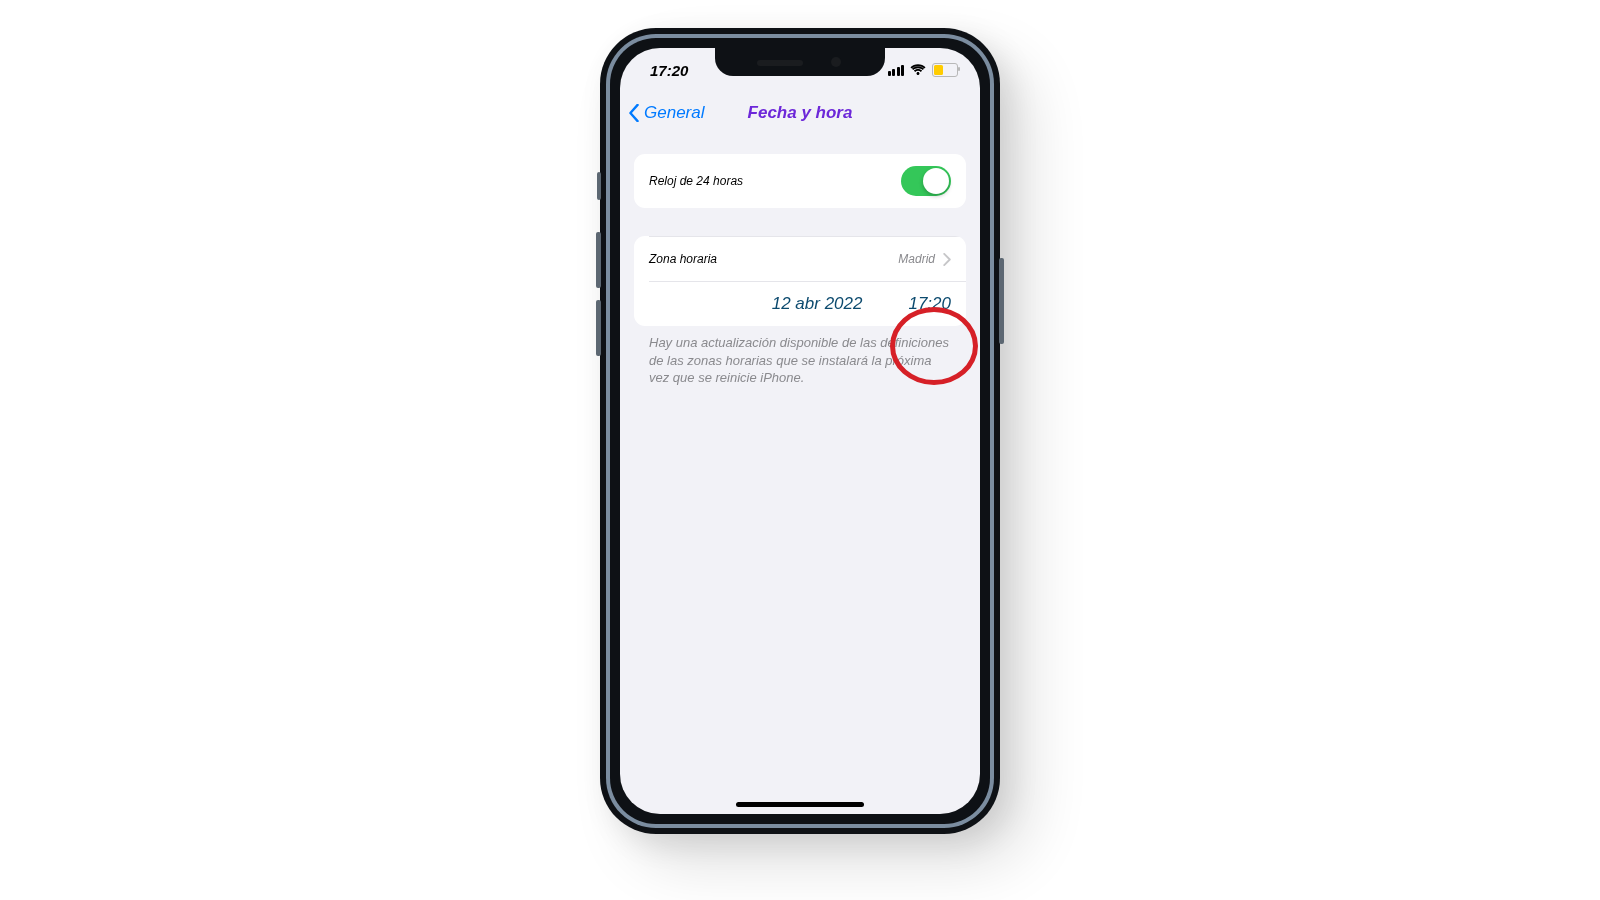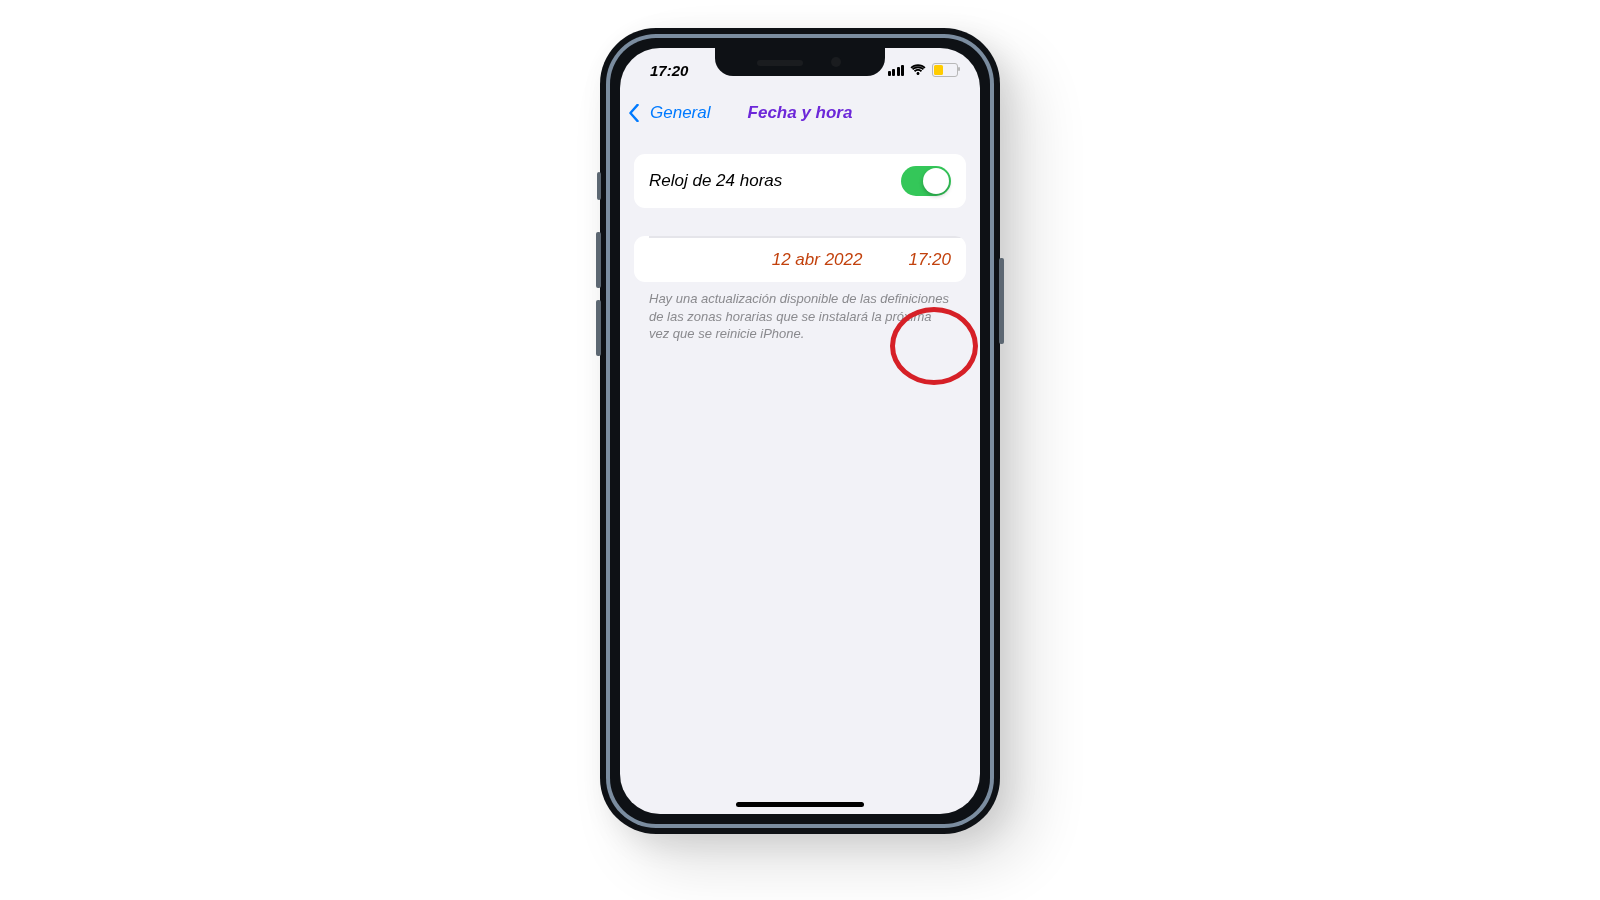--- a/index.html
+++ b/index.html
@@ -22,39 +22,39 @@
   .status-right{display:flex;align-items:center;gap:6px;}
   .sig{display:flex;align-items:flex-end;gap:1.5px;}
   .sig i{display:block;width:3px;background:#000;border-radius:1px;}
   .sig i:nth-child(1){height:5px;} .sig i:nth-child(2){height:7px;} .sig i:nth-child(3){height:9px;} .sig i:nth-child(4){height:11px;}
   .wifi-svg{width:16px;height:12px;display:block;}
   .battery{position:relative;width:24px;height:12px;border:1.5px solid #b8b8b8;border-radius:3px;}
   .battery::after{content:"";position:absolute;right:-3px;top:3px;width:2px;height:4px;border-radius:1px;background:#b8b8b8;}
   .battery .fill{position:absolute;left:1px;top:1px;bottom:1px;width:9px;background:#ffcc00;border-radius:1.5px;}
   
   .navbar{height:42px;position:relative;display:flex;align-items:center;justify-content:center;}
-  .back{position:absolute;left:8px;top:0;bottom:0;display:flex;align-items:center;gap:10px;color:#007aff;font-size:17px;cursor:pointer;}
+  .back{position:absolute;left:8px;top:0;bottom:0;display:flex;align-items:center;gap:4px;color:#007aff;font-size:17px;cursor:pointer;}
   .chev{width:12px;height:18px;}
   .title{font-size:17px;font-weight:600;color:#6d28d9;}
   
   .content{padding:0 14px 0 14px;}
   .group{background:#fff;border-radius:11px;margin-top:28px;overflow:hidden;}
   .group:first-of-type{margin-top:20px;}
-  .row{display:flex;align-items:center;justify-content:space-between;padding:12px 15px;min-height:20px;font-size:17px;color:#000;}
+  .row{display:flex;align-items:center;justify-content:space-between;padding:12px 15px;min-height:20px;font-size:12px;color:#000;}
   .sep{height:1px;background:#e5e5ea;margin-left:15px;}
   .value-muted{color:#8a8a8e;}
   .row-link{cursor:pointer;}
   .chev-small{width:8px;height:13px;margin-left:8px;flex:none;}
   
   .toggle{position:relative;width:50px;height:30px;border-radius:15px;background:#e9e9eb;transition:.15s;cursor:pointer;flex:none;}
   .toggle .knob{position:absolute;top:2px;left:2px;width:26px;height:26px;border-radius:50%;background:#fff;box-shadow:0 2px 4px rgba(0,0,0,.25);transition:.15s;}
   .toggle.on{background:#34c759;}
   .toggle.on .knob{left:22px;}
   
-  .dt-row{display:flex;align-items:center;justify-content:flex-end;gap:46px;padding:12px 15px;font-size:17px;color:#c2410c;}
+  .dt-row{display:flex;align-items:center;justify-content:flex-end;gap:46px;padding:12px 15px;font-size:17px;color:#0c4a6e;}
   
   .footer-note{font-size:13px;line-height:1.35;color:#8a8a8e;padding:8px 15px 0 15px;}
   
   .home-ind{position:absolute;bottom:7px;left:50%;transform:translateX(-50%);width:128px;height:5px;border-radius:3px;background:#000;}
   
   .highlight-circle{position:absolute;width:78px;height:68px;border:5px solid #d62027;border-radius:50%;pointer-events:none;z-index:20;}
 </style>
 </head>
 <body>
 
@@ -103,20 +103,29 @@
           <div class="row">
             <span>Reloj de 24 horas</span>
             <div class="toggle on">
                 <div class="knob"></div>
               </div>
           </div>
         </div>
 
         <div class="group">
           <div class="sep"></div>
+          <div class="row row-link">
+            <span>Zona horaria</span>
+            <span style="display:flex;align-items:center;">
+              <span class="value-muted">Madrid</span>
+              <svg class="chev-small" viewBox="0 0 8 14">
+                  <path d="M1 1l6 6-6 6" fill="none" stroke="#c6c6c8" stroke-width="2" stroke-linecap="round" stroke-linejoin="round"></path>
+                </svg>
+            </span>
+          </div>
           <div class="sep"></div>
           <div class="dt-row">
             <span>12 abr 2022</span>
             <span>17:20</span>
           </div>
         </div>
 
         <div class="footer-note">Hay una actualización disponible de las definiciones de las zonas horarias que se instalará la próxima vez que se reinicie iPhone.</div>
       </div>
 

